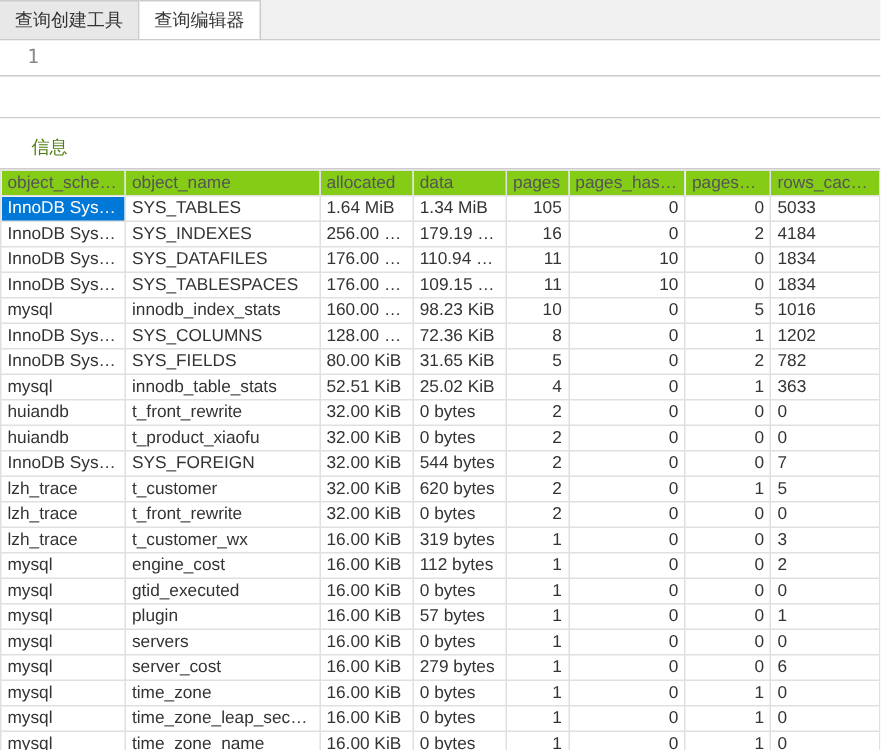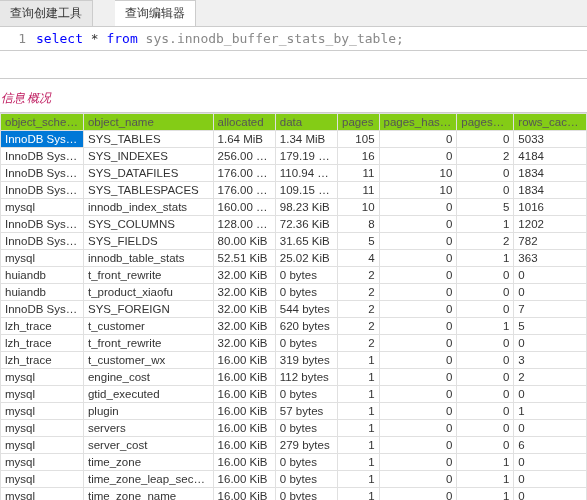--- a/index.html
+++ b/index.html
@@ -1,29 +1,29 @@
 <!DOCTYPE html>
 <html><head>
 <meta charset="utf-8">
 <style>
 * { margin: 0; padding: 0; box-sizing: border-box; }
 body { font-family: "Microsoft YaHei", Arial, sans-serif; font-size: 12px; color: #333; background: #fff; width: 587px; }
 .top-tabs { display: flex; border-bottom: 1px solid #ccc; background: #f0f0f0; }
 .top-tab { padding: 4px 10px; background: #e8e8e8; border-right: 1px solid #ccc; border-top: 1px solid #ccc; cursor: pointer; }
-.top-tab.active { background: #fff; border-top: 1px solid #ccc; margin-left: 22px; }
+.top-tab.active { background: #fff; border-top: 1px solid #ccc; }
 .sql-area { padding: 4px 8px; font-family: Consolas, monospace; font-size: 13px; border-bottom: 1px solid #ccc; background: #fff; }
 .sql-line { display: flex; align-items: baseline; }
 .linenum { color: #888; width: 18px; text-align: right; margin-right: 10px; }
 .kw-select { color: #0000ff; }
 .kw-from { color: #0000ff; }
 .kw-star { color: #333; }
 .kw-ident { color: #888; }
 .spacer { height: 28px; border-bottom: 1px solid #ccc; }
 .result-tabs { display: flex; border-bottom: 1px solid #ccc; background: #fff; padding-top: 6px; }
-.result-tab { padding: 4px 0; border: 1px solid transparent; cursor: pointer; color: #be185d; font-style: italic; }
+.result-tab { padding: 4px 20px; border: 1px solid transparent; cursor: pointer; color: #4d7c0f; }
 .result-tab.active { border: 1px solid #ccc; border-bottom: 1px solid #fff; background: #fff; position: relative; top: 1px; }
 .grid { overflow: auto; }
 table { border-collapse: collapse; width: 100%; table-layout: fixed; }
 th, td { border: 1px solid #e0e0e0; padding: 2px 4px; text-align: left; font-size: 11.5px; white-space: nowrap; overflow: hidden; text-overflow: ellipsis; height: 17px; }
 th { background: #84cc16; color: #555; font-weight: normal; cursor: pointer; }
 .num { text-align: right; }
 .col-schema { width: 80px; }
 .col-name { width: 125px; }
 .col-alloc { width: 60px; }
 .col-data { width: 60px; }
@@ -37,29 +37,27 @@
 <body>
 
 <div class="top-tabs">
   <div class="top-tab">查询创建工具</div>
   <div class="top-tab active">查询编辑器</div>
 </div>
 
 <div class="sql-area">
   <div class="sql-line">
     <span class="linenum">1</span>
-    <span><span class="kw-select">select</span> <span class="kw-star">*</span> <span class="kw-from">from</span> <span class="kw-ident">sys.innodb_buffer_stats_by_table;</span></span>
   </div>
 </div>
 
 <div class="spacer"></div>
 
 <div class="result-tabs">
   <div class="result-tab">信息</div>
-  <div class="result-tab">概况</div>
 </div>
 
 <div class="grid">
   <table>
     <colgroup>
       <col class="col-schema">
         <col class="col-name">
         <col class="col-alloc">
         <col class="col-data">
       <col class="col-pages">

